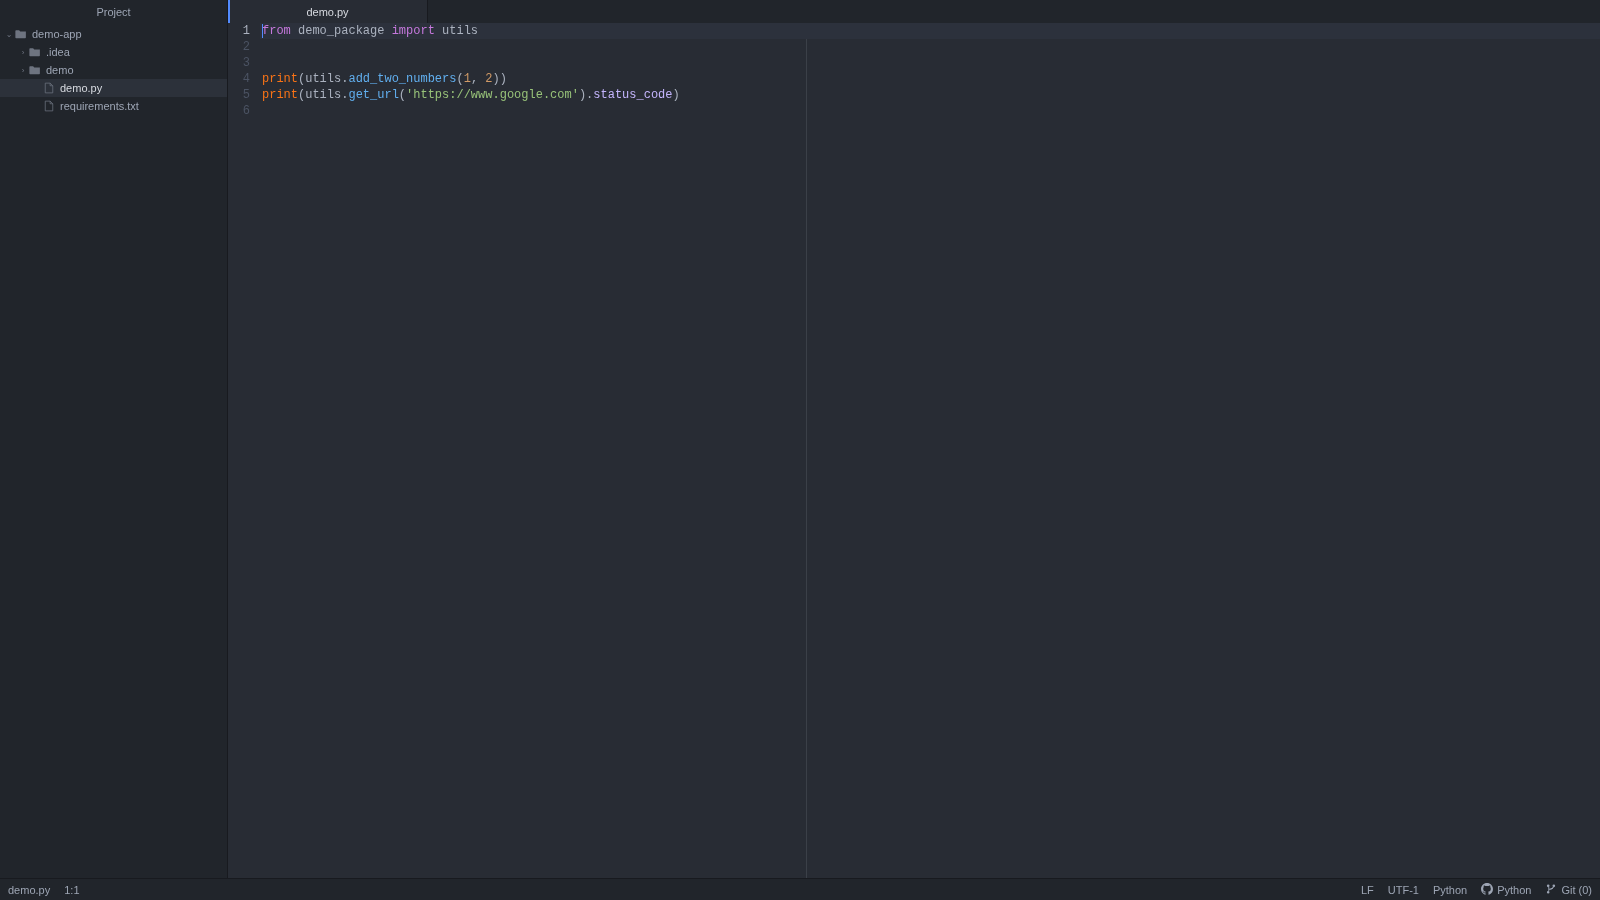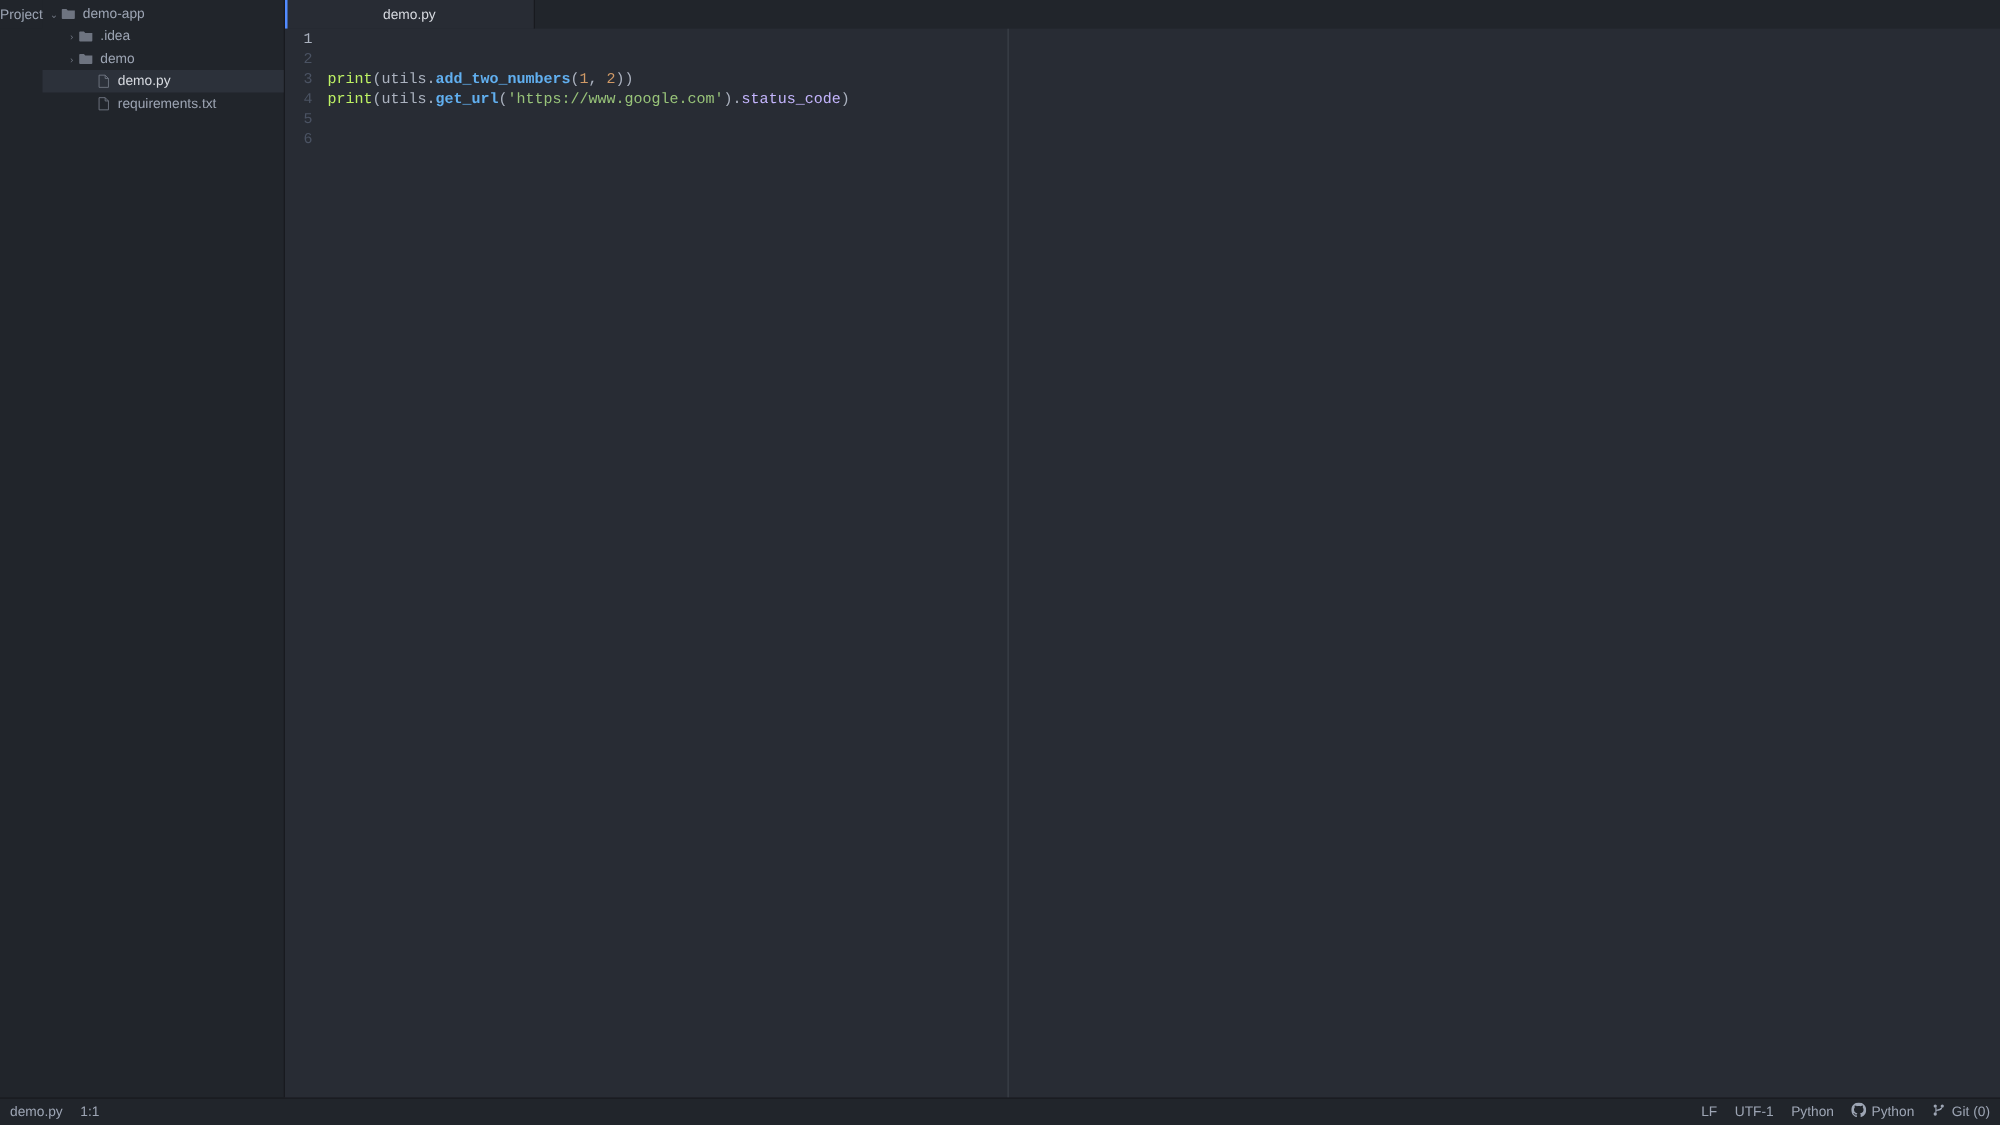--- a/index.html
+++ b/index.html
@@ -20,21 +20,21 @@
       display: flex;
       flex: 1;
       overflow: hidden;
     }
     
     
     .sidebar {
       width: 228px;
       background: #21252b;
       display: flex;
-      flex-direction: row;
+      flex-direction: column;
       border-right: 1px solid #181a1f;
     }
     .sidebar-header {
       height: 23px;
       display: flex;
       align-items: center;
       justify-content: center;
       background: #21252b;
       color: #9da5b4;
       font-size: 11px;
@@ -160,22 +160,22 @@
       top: 0;
       bottom: 0;
       left: 546px;
       width: 1px;
       background: #3b4048;
     }
     
     
     .kw { color: #c678dd; }
     .pl { color: #abb2bf; }
-    .builtin { color: #bef264; margin-top: 36px; }
-    .method { color: #61afef; font-weight: bold; }
+    .builtin { color: #f97316; margin-top: 36px; }
+    .method { color: #61afef; }
     .attr { color: #c4b5fd; text-align: right; }
     .num { color: #d19a66; }
     .str { color: #98c379; text-align: right; }
     
     
     .status-bar {
       height: 22px;
       background: #21252b;
       display: flex;
       align-items: center;
@@ -266,20 +266,21 @@
       <div class="gutter" id="gutter">
           <div class="gln active">1</div>
           <div class="gln">2</div>
           <div class="gln">3</div>
           <div class="gln">4</div>
           <div class="gln">5</div>
           <div class="gln">6</div>
         </div>
       <div class="code" id="code">
         <div class="ruler"></div>
+      <div class="code-line current"><span class="cursor"></span><span class="kw">from</span><span class="pl"> </span><span class="pl">demo_package</span><span class="pl"> </span><span class="kw">import</span><span class="pl"> </span><span class="pl">utils</span></div>
           <div class="code-line"></div>
           <div class="code-line"></div>
           <div class="code-line"><span class="builtin">print</span><span class="pl">(</span><span class="pl">utils</span><span class="pl">.</span><span class="method">add_two_numbers</span><span class="pl">(</span><span class="num">1</span><span class="pl">, </span><span class="num">2</span><span class="pl">))</span></div>
           <div class="code-line"><span class="builtin">print</span><span class="pl">(</span><span class="pl">utils</span><span class="pl">.</span><span class="method">get_url</span><span class="pl">(</span><span class="str">'https://www.google.com'</span><span class="pl">).</span><span class="attr">status_code</span><span class="pl">)</span></div>
           <div class="code-line"></div>
         </div>
     </div>
   </div>
 </div>
 

